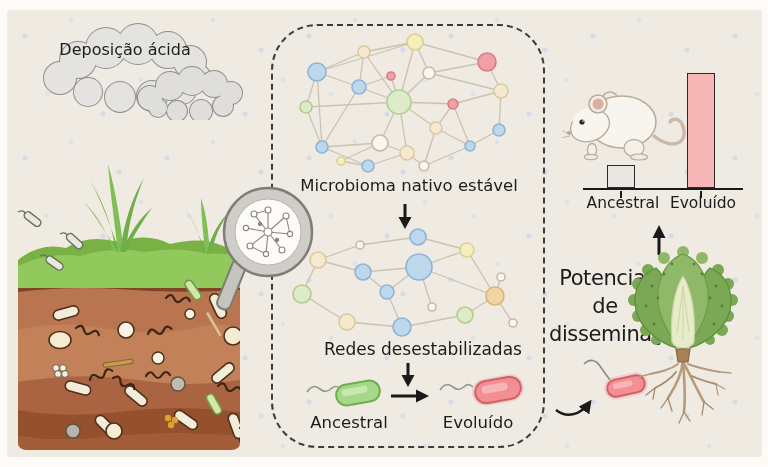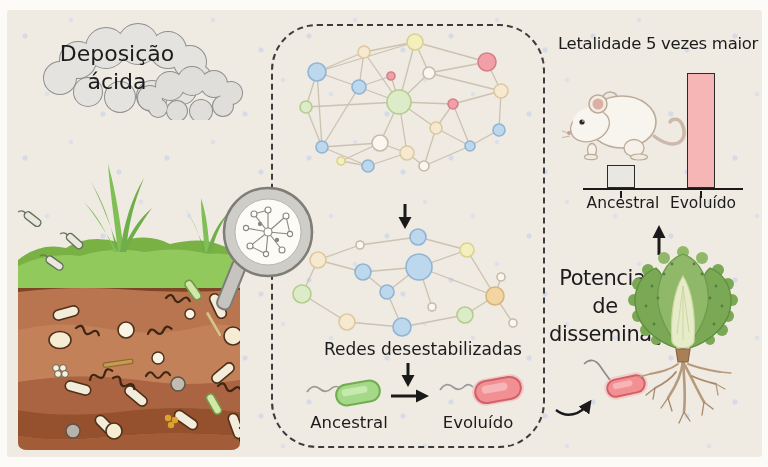--- a/index.html
+++ b/index.html
@@ -77,21 +77,21 @@
         <circle cx="150" cy="68" r="14"></circle>
         <circle cx="172" cy="63" r="14"></circle>
       <circle cx="194" cy="66" r="13"></circle>
         <circle cx="211" cy="75" r="11"></circle>
         <circle cx="203" cy="88" r="10"></circle>
       <circle cx="181" cy="93" r="11"></circle>
         <circle cx="157" cy="93" r="10"></circle>
         <circle cx="138" cy="90" r="9"></circle>
     </g>
   </svg>
-  <div class="lbl" style="left:32px;top:40px;width:170px;font-size:22px">Deposição ácida</div>
+  <div class="lbl" style="left:40px;top:40px;width:170px;font-size:16px">Deposição ácida</div>
 
   <svg class="abs" style="left:18px;top:148px" width="222" height="304" viewBox="0 0 222 304">
     <defs>
       <path id="worm" d="M0,0 q4,-7 8,-1 q4,6 8,0 q4,-6 8,0" fill="none" stroke="#3f2512" stroke-width="2.2" stroke-linecap="round"></path>
       <rect id="rod" x="-13" y="-5" width="26" height="10" rx="5" fill="#f4ecda" stroke="#4f3018" stroke-width="1.6"></rect>
       <rect id="grod" x="-11" y="-4" width="22" height="8" rx="4" fill="#d4e6ac" stroke="#6f9c44" stroke-width="1.6"></rect>
     </defs>
 
     <path d="M0,140 L222,140 L222,294 Q222,302 212,302 L10,302 Q0,302 0,294 Z" fill="#b8754f"></path>
     <path d="M0,182 Q40,172 85,180 Q140,190 185,178 Q205,174 222,180 L222,232 Q170,240 120,232 Q60,224 0,234 Z" fill="#c28159"></path>
@@ -229,20 +229,21 @@
       <circle cx="153" cy="100" r="6" fill="#f6e9d0" stroke="#dcc9a0" stroke-width="1.6"></circle>
       <circle cx="216" cy="102" r="6" fill="#bdd8ec" stroke="#8fb4d4" stroke-width="1.6"></circle>
       <circle cx="97" cy="115" r="8" fill="#faf7f0" stroke="#c6bcaa" stroke-width="1.6"></circle>
       <circle cx="39" cy="119" r="6" fill="#bdd8ec" stroke="#8fb4d4" stroke-width="1.6"></circle>
       <circle cx="124" cy="125" r="7" fill="#f6e9d0" stroke="#dcc9a0" stroke-width="1.6"></circle>
       <circle cx="187" cy="118" r="5" fill="#bdd8ec" stroke="#8fb4d4" stroke-width="1.6"></circle>
       <circle cx="58" cy="133" r="4" fill="#f4efbb" stroke="#d9d291" stroke-width="1.6"></circle>
       <circle cx="85" cy="138" r="6" fill="#bdd8ec" stroke="#8fb4d4" stroke-width="1.6"></circle>
       <circle cx="141" cy="138" r="5" fill="#faf7f0" stroke="#c6bcaa" stroke-width="1.6"></circle>
     </svg>
+  <div class="lbl" style="left:299px;top:176px;width:220px;font-size:16.5px">Microbioma nativo estável</div>
 
   <svg class="abs" style="left:397px;top:204px" width="16" height="26">
     <line x1="8" y1="0" x2="8" y2="14" stroke="#1a1a1a" stroke-width="3"></line>
     <polygon points="1.5,13 14.5,13 8,25" fill="#1a1a1a"></polygon>
   </svg>
 
   <svg class="abs" style="left:283px;top:228px" width="256" height="112" viewBox="0 0 256 112">
       <line x1="77" y1="17" x2="135" y2="9" stroke="#cbc2b0" stroke-width="1.3"></line>
       <line x1="135" y1="9" x2="184" y2="22" stroke="#cbc2b0" stroke-width="1.3"></line>
       <line x1="184" y1="22" x2="136" y2="39" stroke="#cbc2b0" stroke-width="1.3"></line>
@@ -336,21 +337,20 @@
           <circle cx="68" cy="82" r="2.6"></circle>
         <circle cx="52" cy="74" r="3"></circle>
           <circle cx="48" cy="56" r="2.6"></circle>
           <circle cx="56" cy="42" r="3"></circle>
       </g>
       <circle cx="62" cy="52" r="1.6" fill="#8a877e"></circle>
         <circle cx="79" cy="68" r="1.6" fill="#8a877e"></circle>
     </g>
   </svg>
 
-  <div class="lbl" style="left:554px;top:34px;width:208px;font-size:16.5px;letter-spacing:-0.3px">Letalidade 5 vezes maior</div>
 
   <svg class="abs" style="left:562px;top:76px" width="132" height="92" viewBox="0 0 132 92">
     <path d="M92,60 C112,76 128,66 120,48 C117,42 110,42 108,46" fill="none" stroke="#cdb9a9" stroke-width="3.5" stroke-linecap="round"></path>
     <circle cx="48" cy="24" r="8" fill="#efe8dd" stroke="#bbac9a" stroke-width="1.5"></circle>
     <ellipse cx="60" cy="46" rx="34" ry="26" fill="#f8f5ef" stroke="#bbac9a" stroke-width="1.6"></ellipse>
     <ellipse cx="28" cy="50" rx="20" ry="15" transform="rotate(-22 28 50)" fill="#f8f5ef" stroke="#bbac9a" stroke-width="1.4"></ellipse>
     <ellipse cx="26" cy="42" rx="16" ry="10" transform="rotate(-22 26 42)" fill="#f8f5ef"></ellipse>
     <circle cx="36" cy="28" r="9" fill="#f3ece2" stroke="#bbac9a" stroke-width="1.5"></circle>
     <circle cx="36" cy="28" r="5.5" fill="#dbafa4"></circle>
     <circle cx="20" cy="46" r="2.6" fill="#2a2a2a"></circle>

